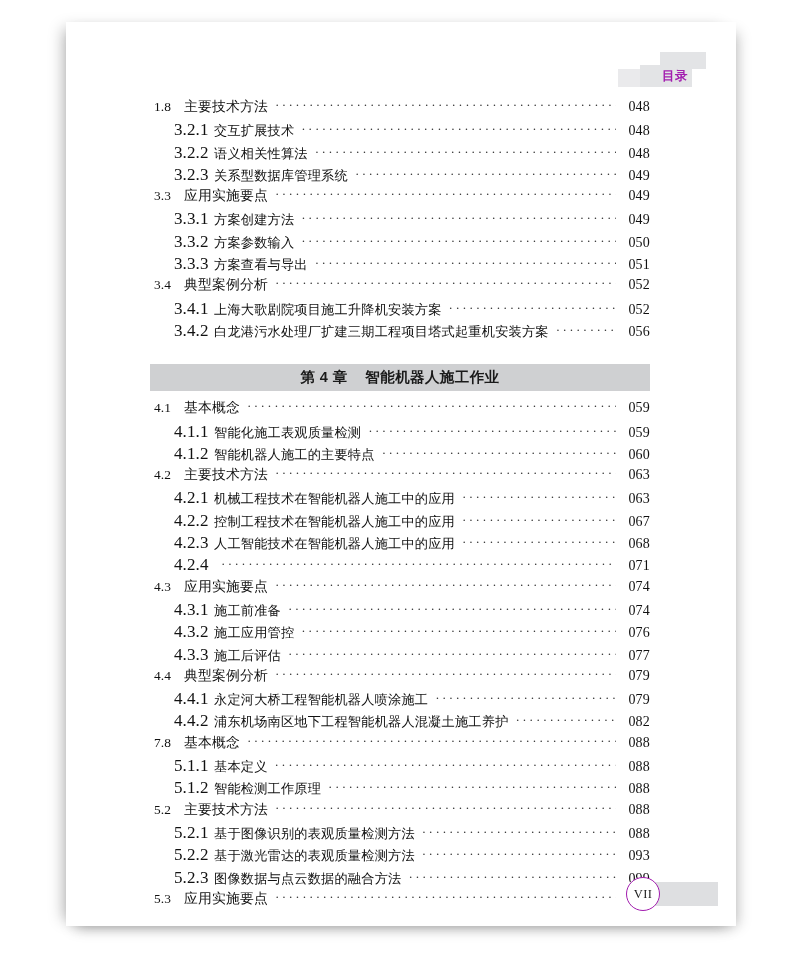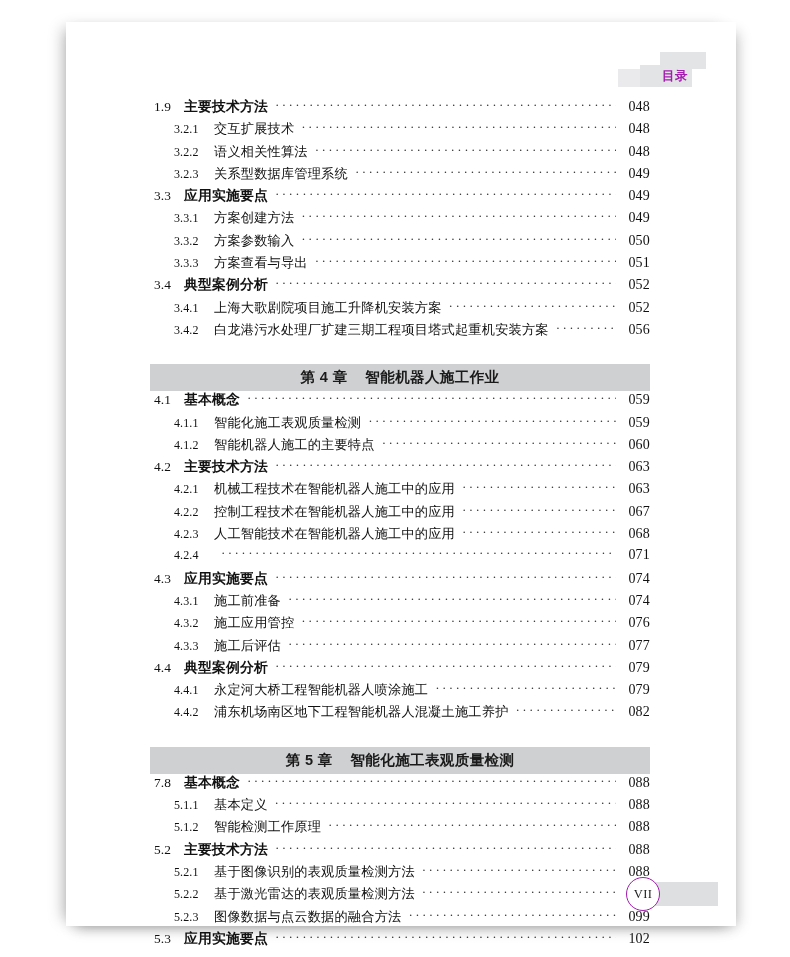--- a/index.html
+++ b/index.html
@@ -73,21 +73,21 @@
   #toc {
     position: absolute;
     left: 84px; top: 76px;
     width: 500px;
   }
 
   .chapter-bar {
     width: 500px;
     height: 27px;
     background: #cfd0d2;
-    margin: 21px 0 0 0;
+    margin: 21px 0 8px 0;
     display: flex;
     align-items: center;
     justify-content: center;
   }
   .chapter-bar .cb-inner {
     font-family: "Liberation Sans", "DejaVu Sans", sans-serif;
     font-size: 14.5px;
     font-weight: bold;
     color: #1a1a1a;
     letter-spacing: 0.4px;
@@ -131,23 +131,23 @@
     flex: 0 0 30px;
     text-align: right;
     font-family: "Liberation Serif", "DejaVu Serif", serif;
     font-size: 14px;
     letter-spacing: 0.2px;
   }
 
   
   .lvl1 { padding-left: 4px; }
   .lvl1 .num { width: 30px; font-size: 13.4px; }
-  .lvl1 .title { font-size: 13.8px; font-weight: bold; }
+  .lvl1 .title { font-size: 13.8px; font-weight: normal; }
   .lvl2 { padding-left: 24px; }
-  .lvl2 .num { width: 40px; font-size: 12px; }
+  .lvl2 .num { width: 40px; font-size: 17px; }
   .lvl2 .title { font-size: 13.2px; }
 
   
   .folio {
     position: absolute;
     left: 534px; top: 855px;
     width: 118px; height: 36px;
   }
   .folio .bar {
     position: absolute;
@@ -184,21 +184,21 @@
 
     <div class="runhead">
       <div class="blk-back"></div>
       <div class="blk-small"></div>
       <div class="blk-front"></div>
       <div class="rh-text">目录</div>
     </div>
 
     <div id="toc">
         <div class="entry lvl1">
-          <span class="num">1.9</span>
+          <span class="num">1.8</span>
           <span class="title">主要技术方法</span>
           <span class="leader">···························································································································</span>
           <span class="pg">048</span>
         </div>
         <div class="entry lvl2">
           <span class="num">3.2.1</span>
           <span class="title">交互扩展技术</span>
           <span class="leader">···························································································································</span>
           <span class="pg">048</span>
         </div>
@@ -340,23 +340,20 @@
           <span class="num">4.4.1</span>
           <span class="title">永定河大桥工程智能机器人喷涂施工</span>
           <span class="leader">···························································································································</span>
           <span class="pg">079</span>
         </div>
         <div class="entry lvl2">
           <span class="num">4.4.2</span>
           <span class="title">浦东机场南区地下工程智能机器人混凝土施工养护</span>
           <span class="leader">···························································································································</span>
           <span class="pg">082</span>
-        </div>
-        <div class="chapter-bar">
-          <div class="cb-inner">第 5 章    智能化施工表观质量检测</div>
         </div>
         <div class="entry lvl1">
           <span class="num">7.8</span>
           <span class="title">基本概念</span>
           <span class="leader">···························································································································</span>
           <span class="pg">088</span>
         </div>
         <div class="entry lvl2">
           <span class="num">5.1.1</span>
           <span class="title">基本定义</span>

